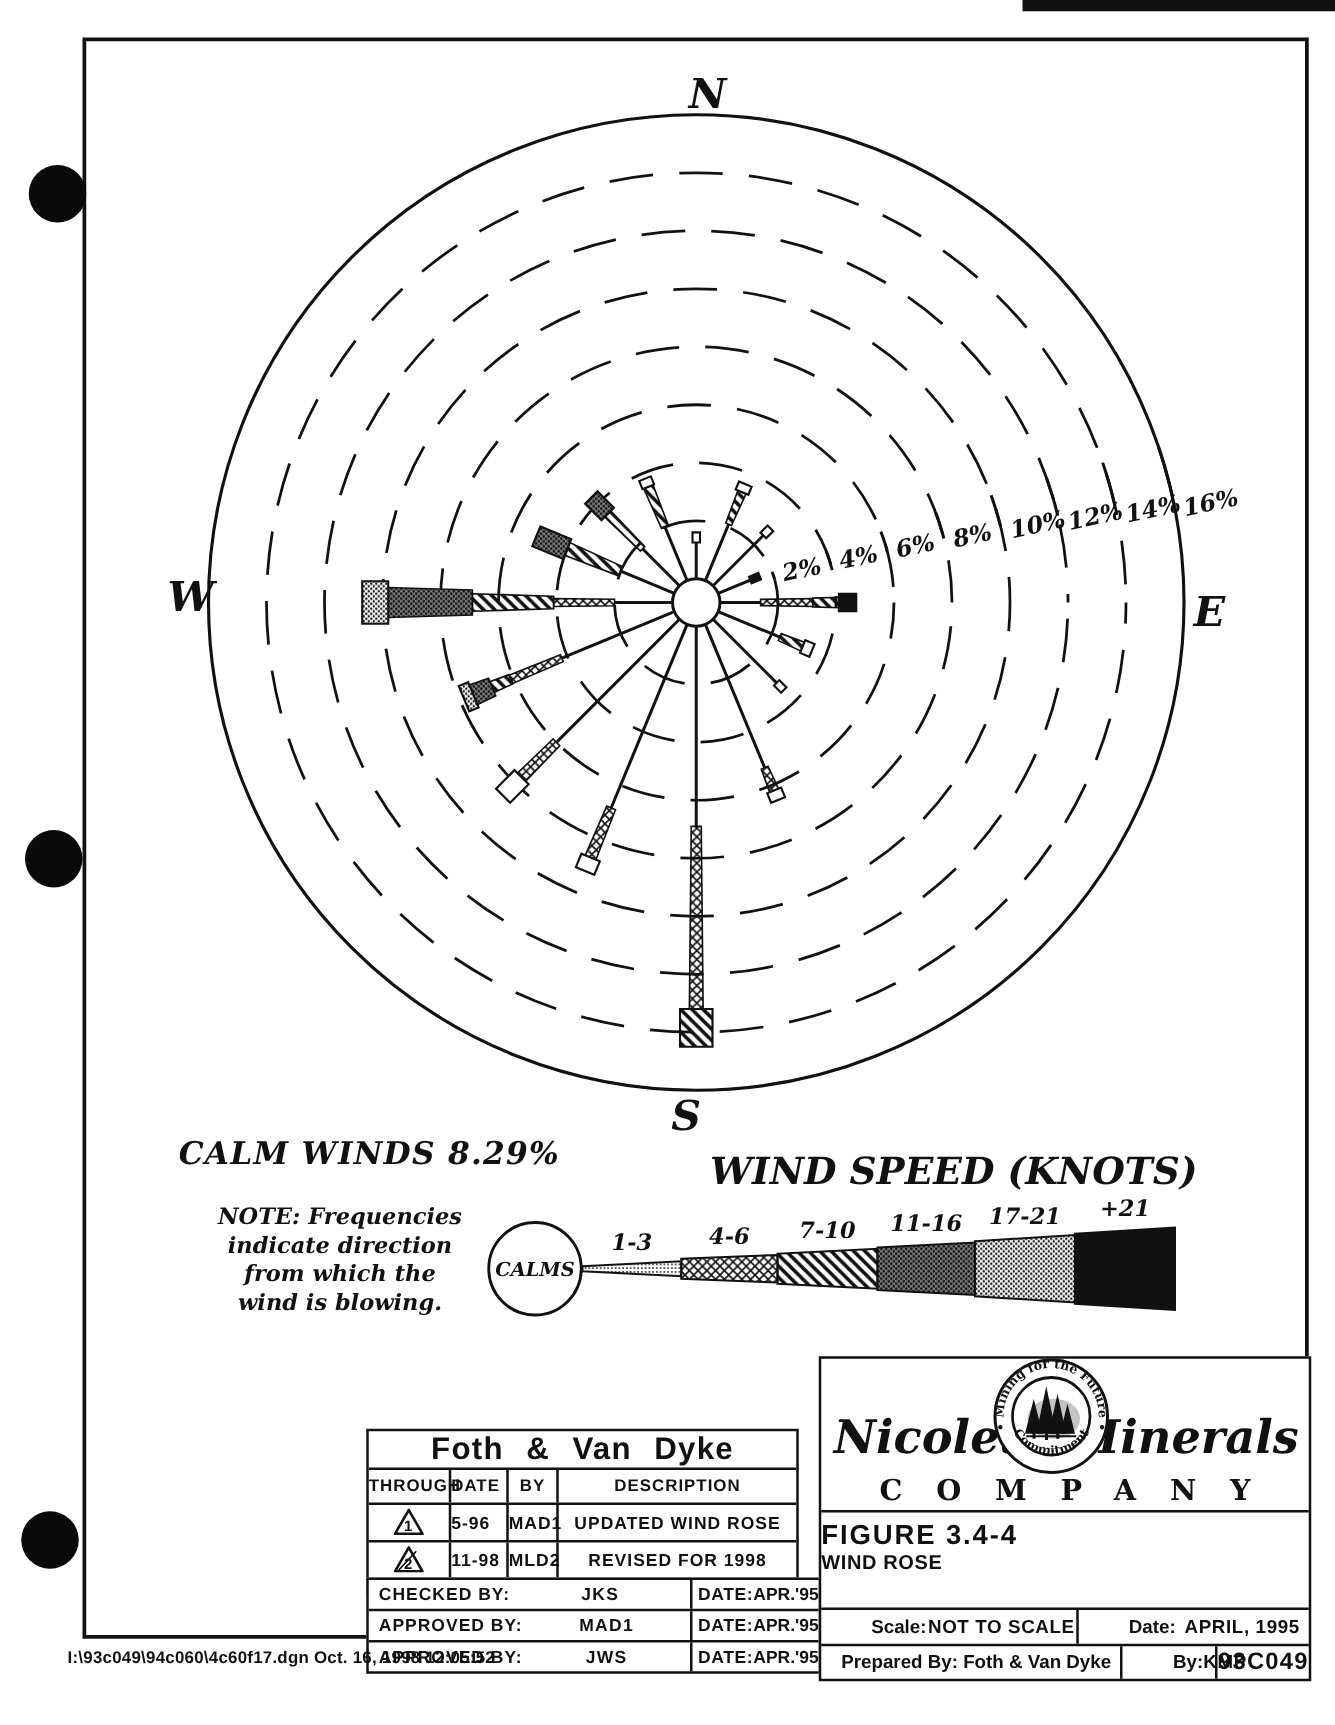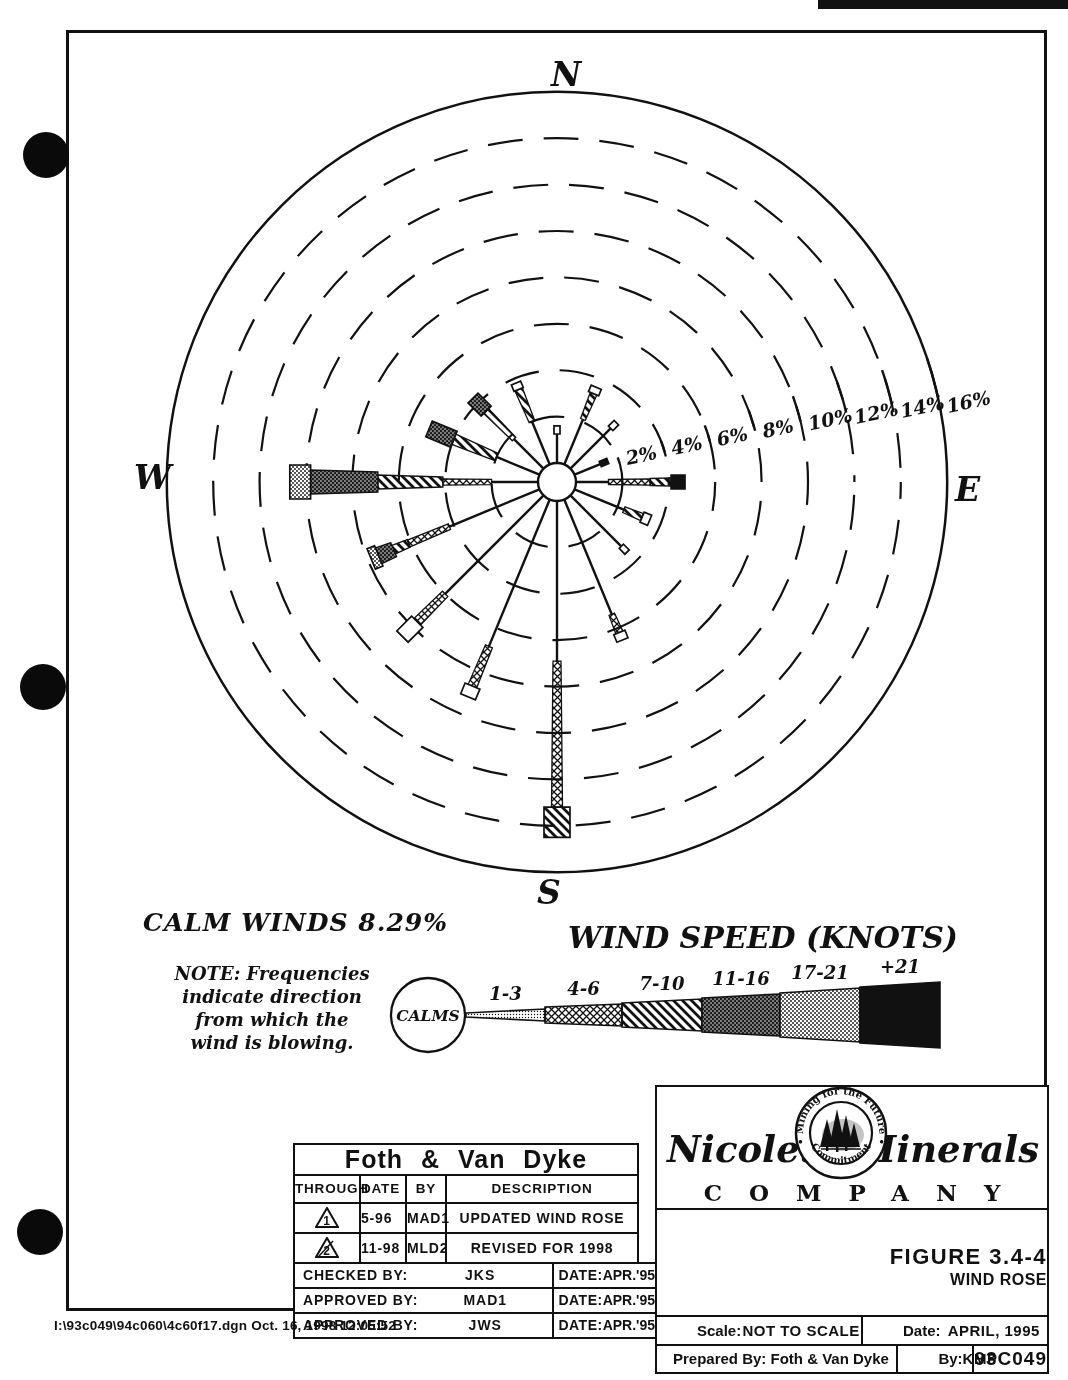--- a/index.html
+++ b/index.html
@@ -44,21 +44,21 @@
   .so-dateval{flex:1;text-align:center;}
   
   .nicolet{position:absolute;left:655px;top:1085px;width:390px;background:#fff;border:2.5px solid #111;}
   .nm-logo{position:relative;height:121px;border-bottom:2.5px solid #111;}
   .nm-left{position:absolute;left:10px;top:40px;font-size:37px;font-weight:700;}
   .nm-right{position:absolute;right:8px;top:40px;font-size:37px;font-weight:700;}
   .nm-company{position:absolute;left:0;bottom:2px;width:100%;text-align:center;
               font-family:"DejaVu Serif","Liberation Serif",serif;font-weight:700;font-size:23px;
               letter-spacing:27px;text-indent:27px;white-space:nowrap;}
   .seal-svg{position:absolute;left:136px;top:-2px;}
-  .nm-fig{height:76px;border-bottom:2.5px solid #111;text-align:right;margin-top:29px;}
+  .nm-fig{height:76px;border-bottom:2.5px solid #111;text-align:left;}
   .nm-figtitle{font-size:22px;font-weight:700;letter-spacing:1.5px;padding-top:5px;}
   .nm-figsub{font-size:16px;font-weight:700;letter-spacing:.5px;line-height:19px;}
   .nm-scale{display:flex;height:27px;line-height:27px;border-bottom:2.5px solid #111;font-size:15px;font-weight:700;}
   .nm-scale-l{width:204px;border-right:2.5px solid #111;display:flex;}
   .nm-lab{padding-left:8px;margin-left:32px;}
   .nm-val{flex:1;text-align:center;letter-spacing:.5px;}
   .nm-prep{display:flex;height:26px;line-height:26px;font-size:15px;font-weight:700;}
   .nm-prep-l{width:224px;border-right:2.5px solid #111;padding-left:16px;}
   .nm-prep-by{width:74px;border-right:2.5px solid #111;display:flex;align-items:flex-end;}
   .nm-docno{flex:1;text-align:center;font-size:19px;letter-spacing:1px;}

